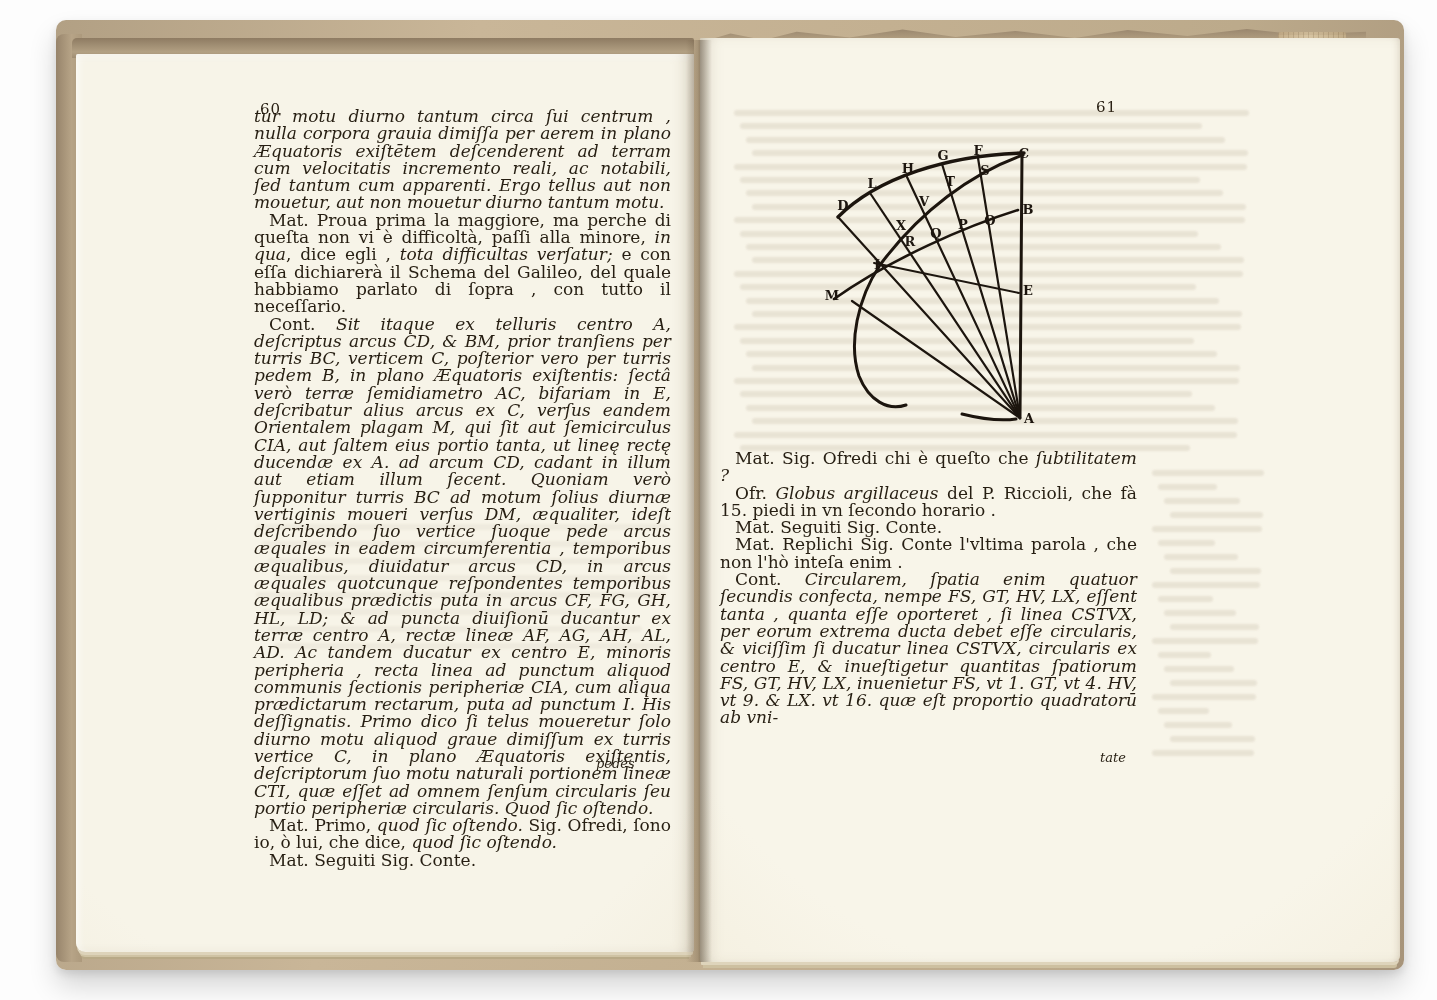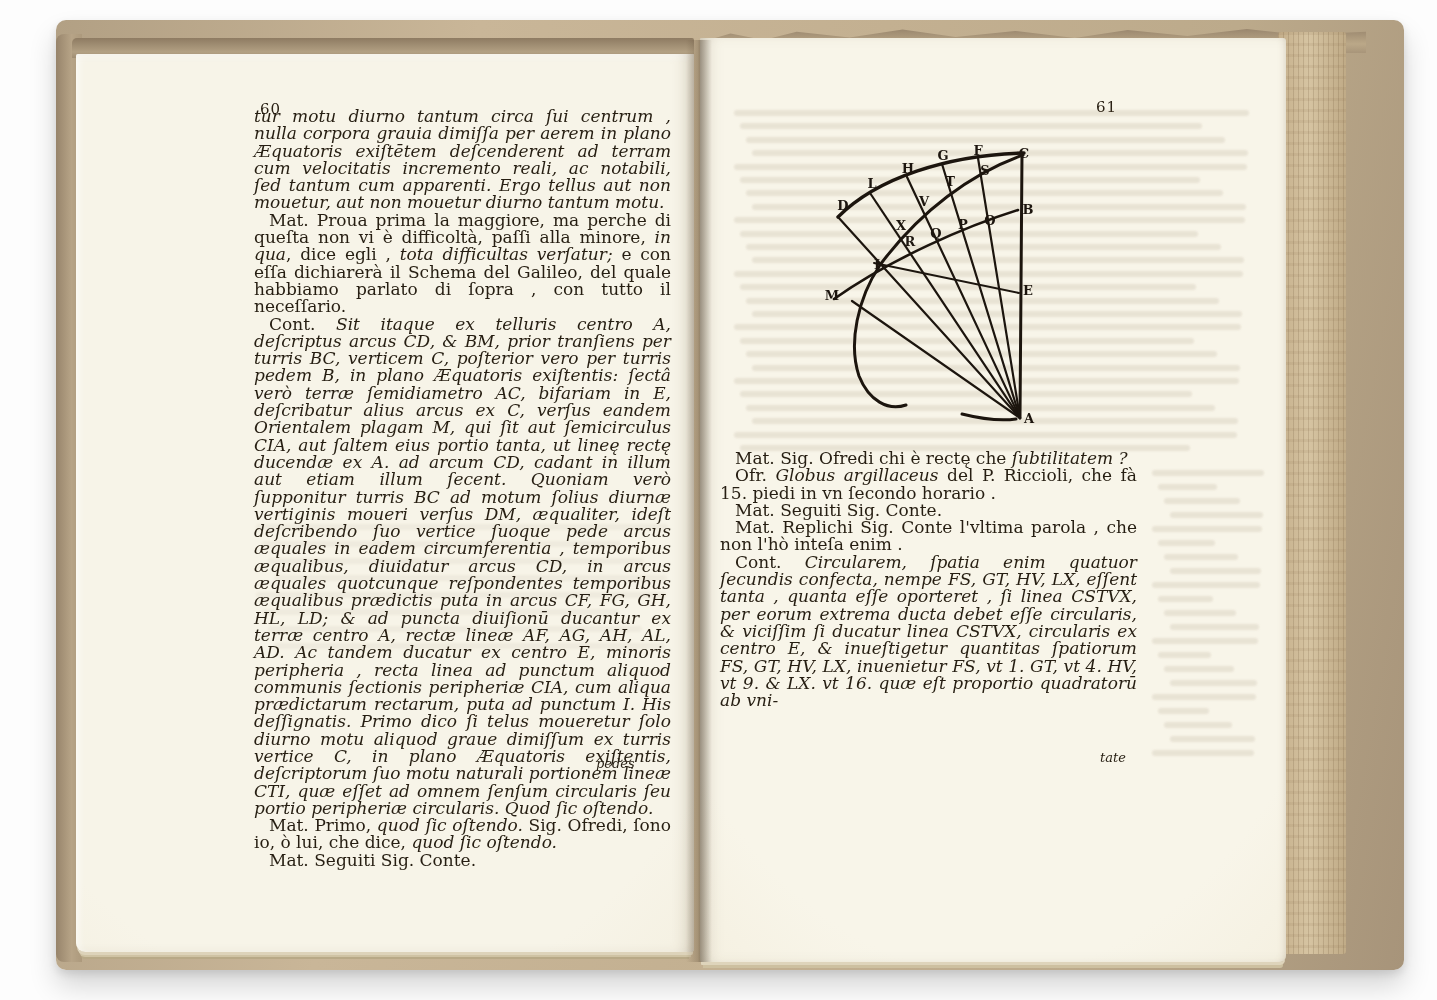--- a/index.html
+++ b/index.html
@@ -20,21 +20,21 @@
          background:#cdb997;
          background-image:repeating-linear-gradient(90deg,rgba(116,92,62,.22) 0 1px,rgba(0,0,0,0) 1px 5px),
                           repeating-linear-gradient(180deg,rgba(140,112,78,.12) 0 3px,rgba(0,0,0,0) 3px 11px),
                           linear-gradient(90deg,#c4ae8a,#d6c4a2 45%,#c0ab87);}
   .page{position:absolute;}
   .page-left{left:20px;top:34px;width:618px;height:898px;border-radius:2px 1px 3px 9px;
          background:radial-gradient(130% 120% at 45% 40%,#f7f4e8 55%,#f1ebd9 80%,#e7ddc4 100%);
          box-shadow:inset -14px 0 18px -12px rgba(100,80,50,.45),
                     inset 3px 3px 7px rgba(255,255,255,.6),
                     0 4px 0 -1px #ddd3ba,0 8px 0 -3px #cfc3a4,0 12px 0 -5px #b8a987;}
-  .page-right{left:644px;top:18px;width:586px;height:924px;border-radius:1px 3px 6px 2px;
+  .page-right{left:644px;top:18px;width:700px;height:924px;border-radius:1px 3px 6px 2px;
          background:radial-gradient(120% 115% at 50% 38%,#f8f5e9 55%,#f2ecda 80%,#e8dfc7 100%);
          box-shadow:inset 14px 0 20px -14px rgba(100,80,50,.5),
                     inset -7px 0 10px -8px rgba(120,95,60,.35),
                     0 4px 0 -1px #ded4bb,0 9px 0 -3px #cdc0a0;}
   .gutter{position:absolute;left:630px;top:20px;width:26px;height:922px;z-index:6;pointer-events:none;
          background:linear-gradient(90deg,rgba(80,62,40,0) 0%,rgba(80,62,40,.26) 45%,rgba(58,44,27,.36) 55%,rgba(80,62,40,0) 100%);}
   .folio{position:absolute;font-size:15px;color:#2a2115;letter-spacing:1px;}
   .folio-left{left:184px;top:46px;}
   .folio-right{left:396px;top:60px;}
   .textblock{position:absolute;width:417px;font-size:17px;line-height:17.3px;
@@ -176,21 +176,21 @@
             <text x="88" y="113">R</text>
             <text x="206" y="81">B</text>
             <text x="206" y="162">E</text>
             <text x="55" y="136">I</text>
             <text x="10" y="167">M</text>
             <text x="207" y="290" font-size="9">A</text>
           </g>
       </svg>
 
       <div class="textblock tb-right" id="right-paras">
-          <p class="para ind"><span>Mat. Sig. Ofredi chi è rectę che </span><span class="it">ſubtilitatem ?</span></p>
+          <p class="para ind"><span>Mat. Sig. Ofredi chi è queſto che </span><span class="it">ſubtilitatem ?</span></p>
           <p class="para ind"><span>Ofr. </span><span class="it">Globus argillaceus</span><span> del P. Riccioli, che fà 15. piedi in vn ſecondo horario .</span></p>
           <p class="para ind"><span>Mat. Seguiti Sig. Conte.</span></p>
           <p class="para ind"><span>Mat. Replichi Sig. Conte l'vltima parola , che non l'hò inteſa enim .</span></p>
           <p class="para ind"><span>Cont. </span><span class="it">Circularem, ſpatia enim quatuor ſecundis confecta, nempe FS, GT, HV, LX, eſſent tanta , quanta eſſe oporteret , ſi linea CSTVX, per eorum extrema ducta debet eſſe circularis, &amp; viciſſim ſi ducatur linea CSTVX, circularis ex centro E, &amp; inueſtigetur quantitas ſpatiorum FS, GT, HV, LX, inuenietur FS, vt 1. GT, vt 4. HV, vt 9. &amp; LX. vt 16. quæ eſt proportio quadratorū ab vni-</span></p>
         </div>
       <div class="catchword cw-right">tate</div>
     </div>
 
     <div class="gutter"></div>
   </div>

